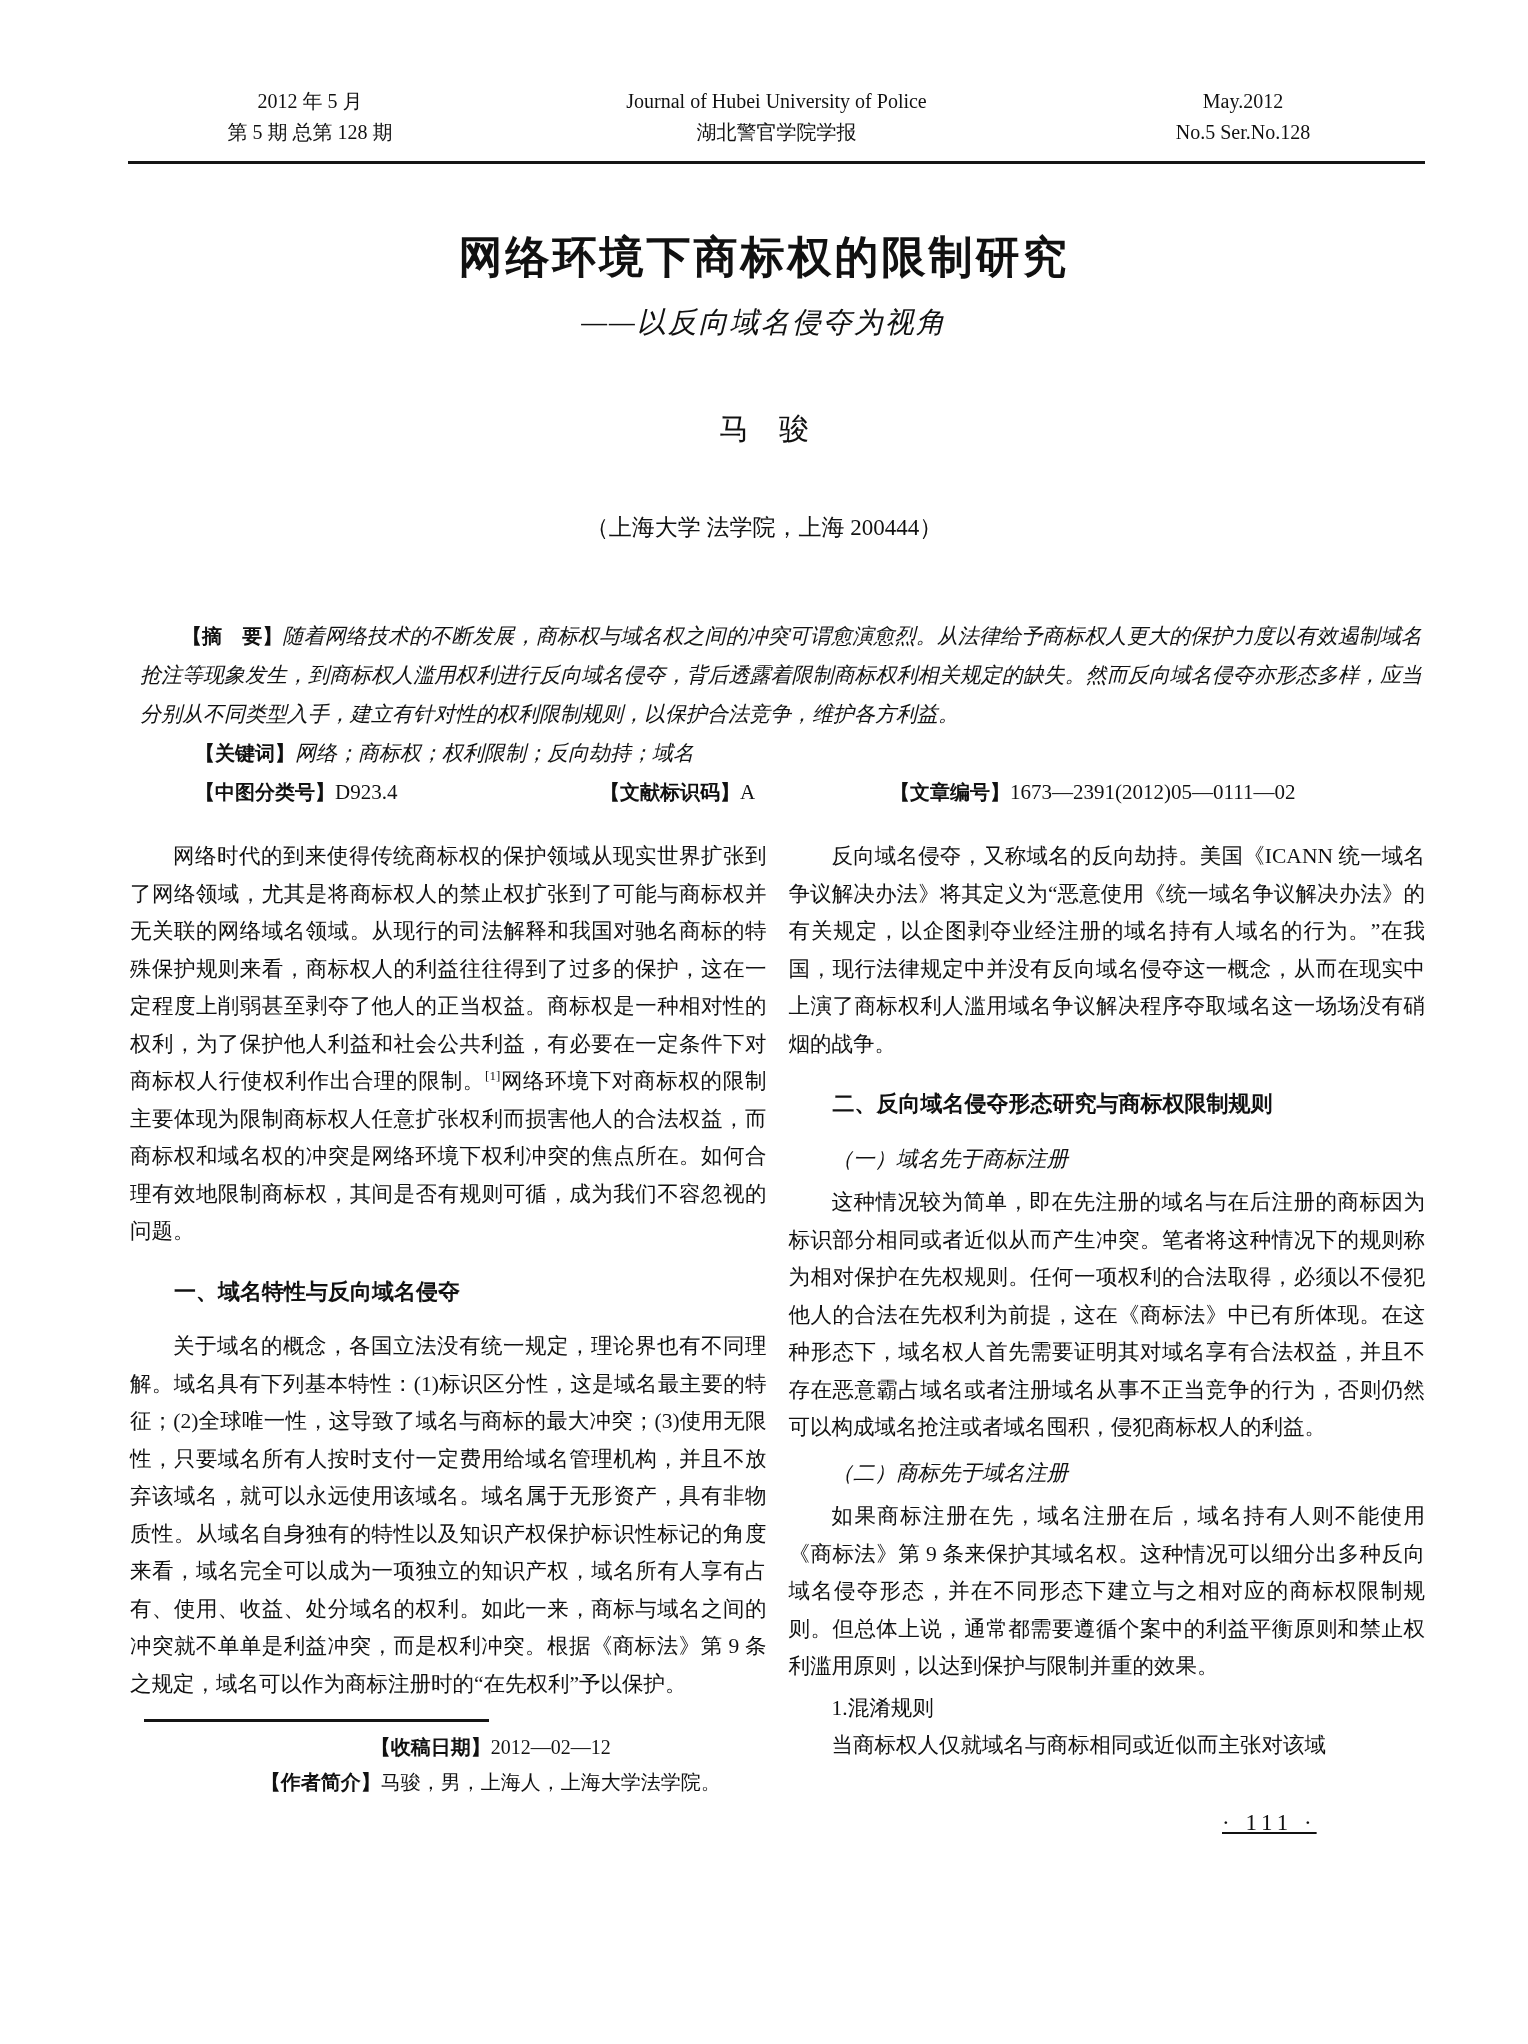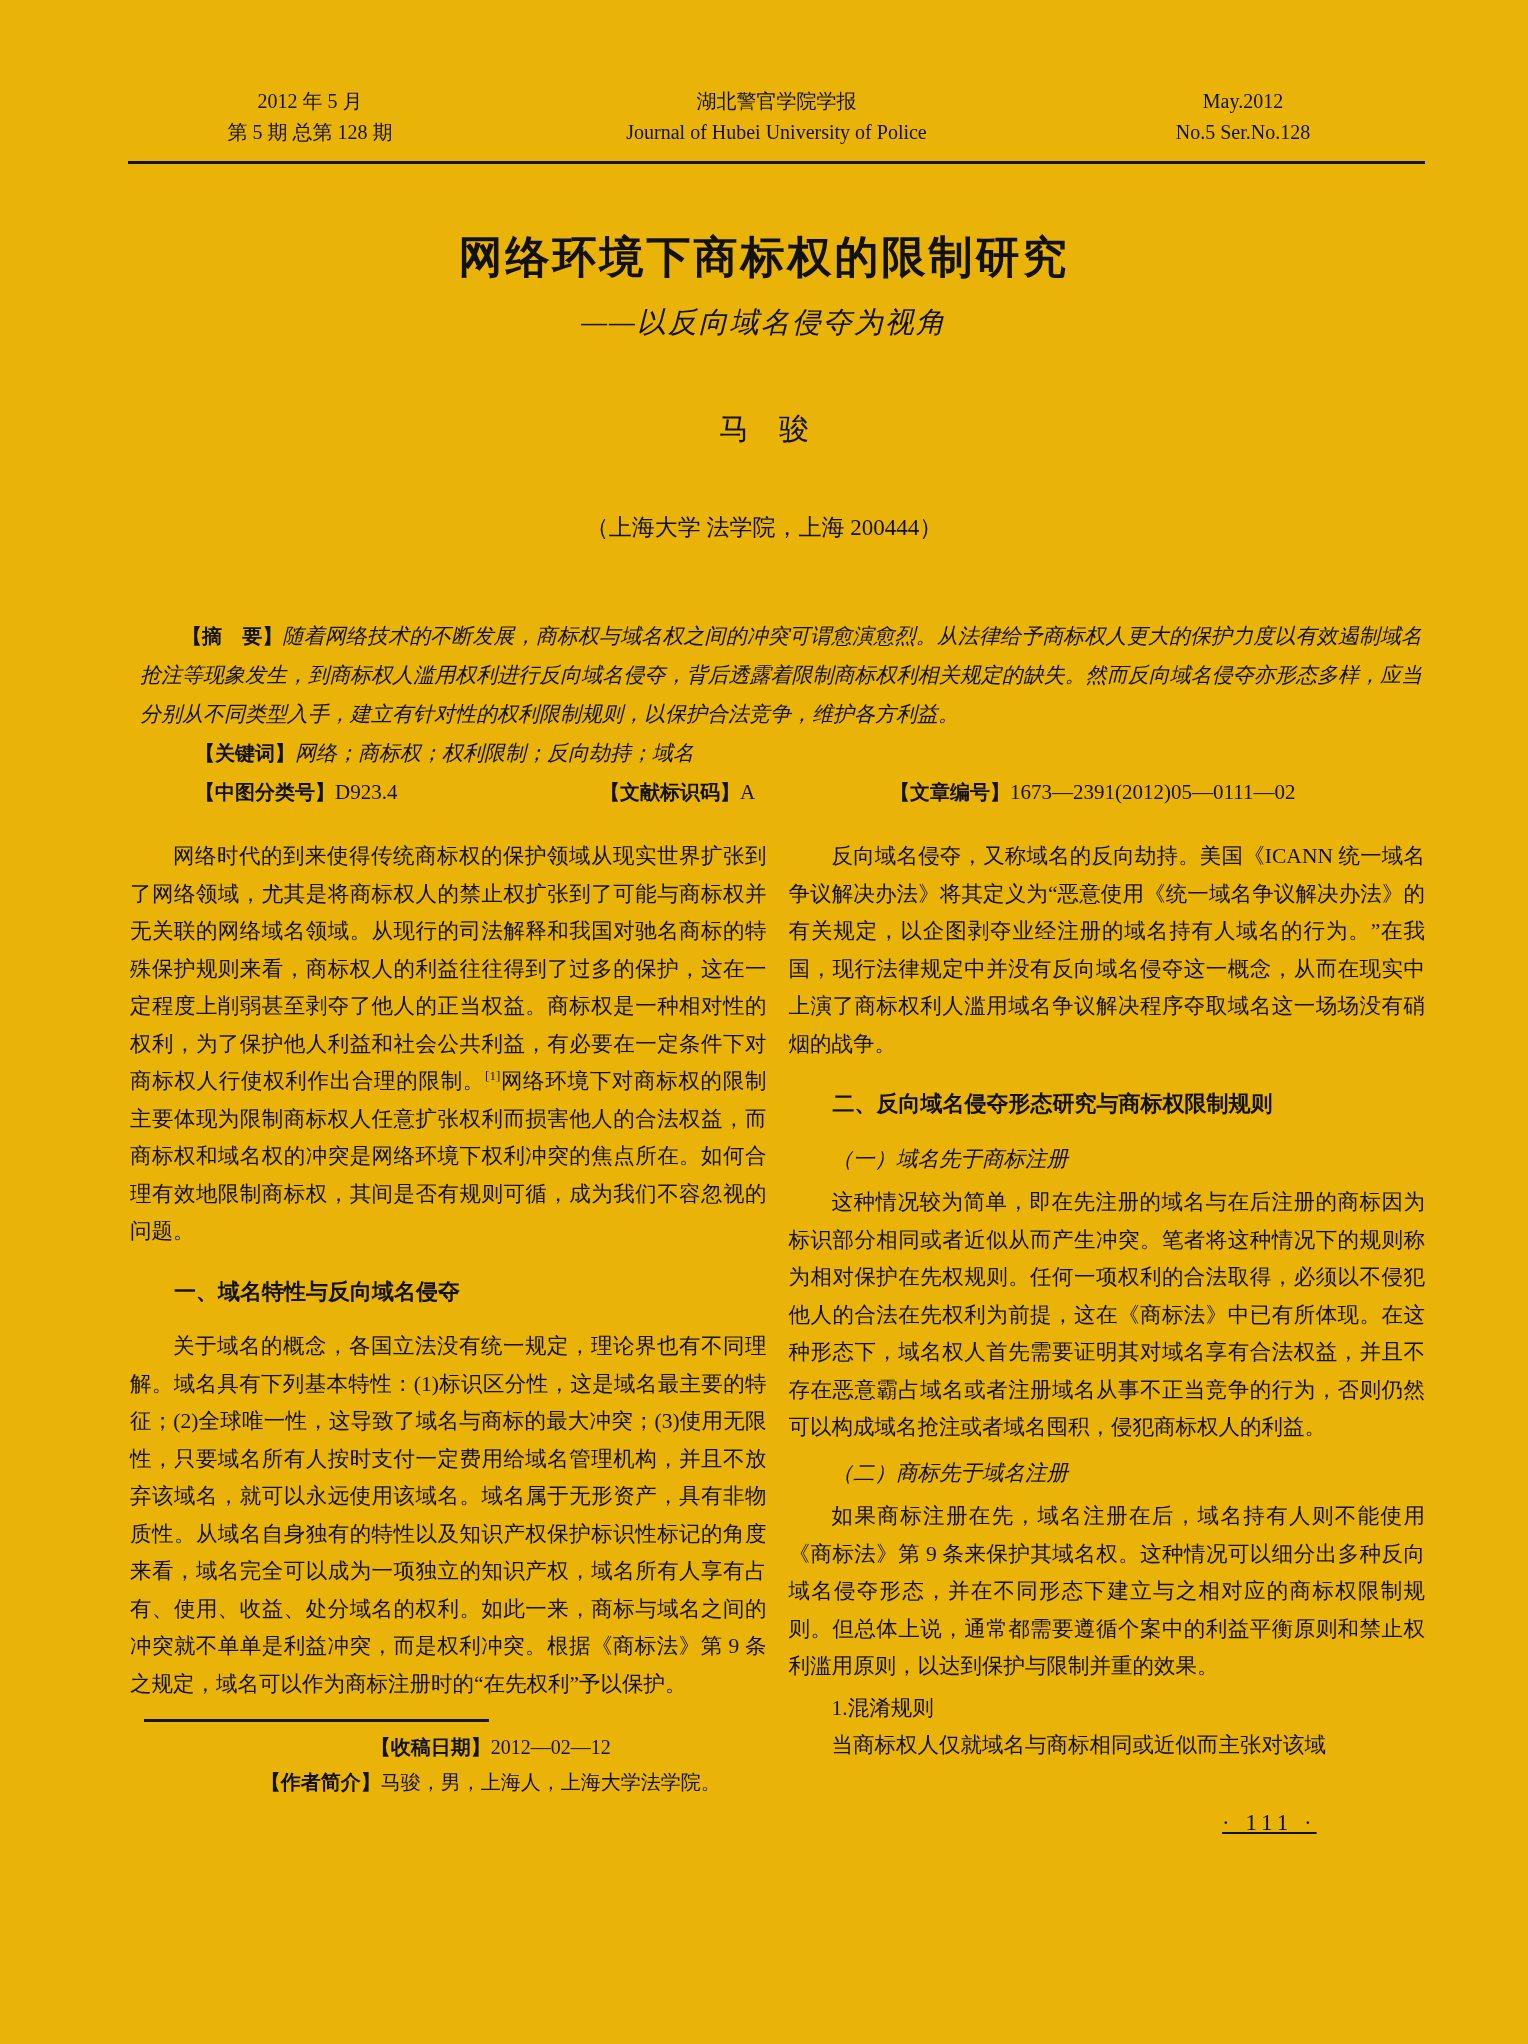--- a/index.html
+++ b/index.html
@@ -2,21 +2,21 @@
 <html><head>
 <meta charset="utf-8">
 <style>
   * { margin: 0; padding: 0; box-sizing: border-box; }
   html, body { background: #e8e8e8; }
   .page {
     position: relative;
     width: 1528px;
     height: 2044px;
     margin: 0 auto;
-    background: #eab308;
+    background: #ffffff;
     color: #111111;
     font-family: "Liberation Serif", "DejaVu Serif", serif;
     overflow: hidden;
   }
   
   .hdr {
     display: flex;
     padding: 86px 105px 0 130px;
     font-size: 20px;
     line-height: 31px;
@@ -136,22 +136,22 @@
 <body>
 
 <div class="page">
 
   <header class="hdr">
     <div class="hdr-cell hdr-left">
       <div>2012 年 5 月</div>
       <div>第 5 期 总第 128 期</div>
     </div>
     <div class="hdr-cell hdr-center">
+      <div>Journal of Hubei University of Police</div>
       <div>湖北警官学院学报</div>
-      <div>Journal of Hubei University of Police</div>
     </div>
     <div class="hdr-cell hdr-right">
       <div>May.2012</div>
       <div>No.5 Ser.No.128</div>
     </div>
   </header>
   <div class="hdr-rule"></div>
 
   <h1 class="title">网络环境下商标权的限制研究</h1>
   <div class="subtitle">——以反向域名侵夺为视角</div>

